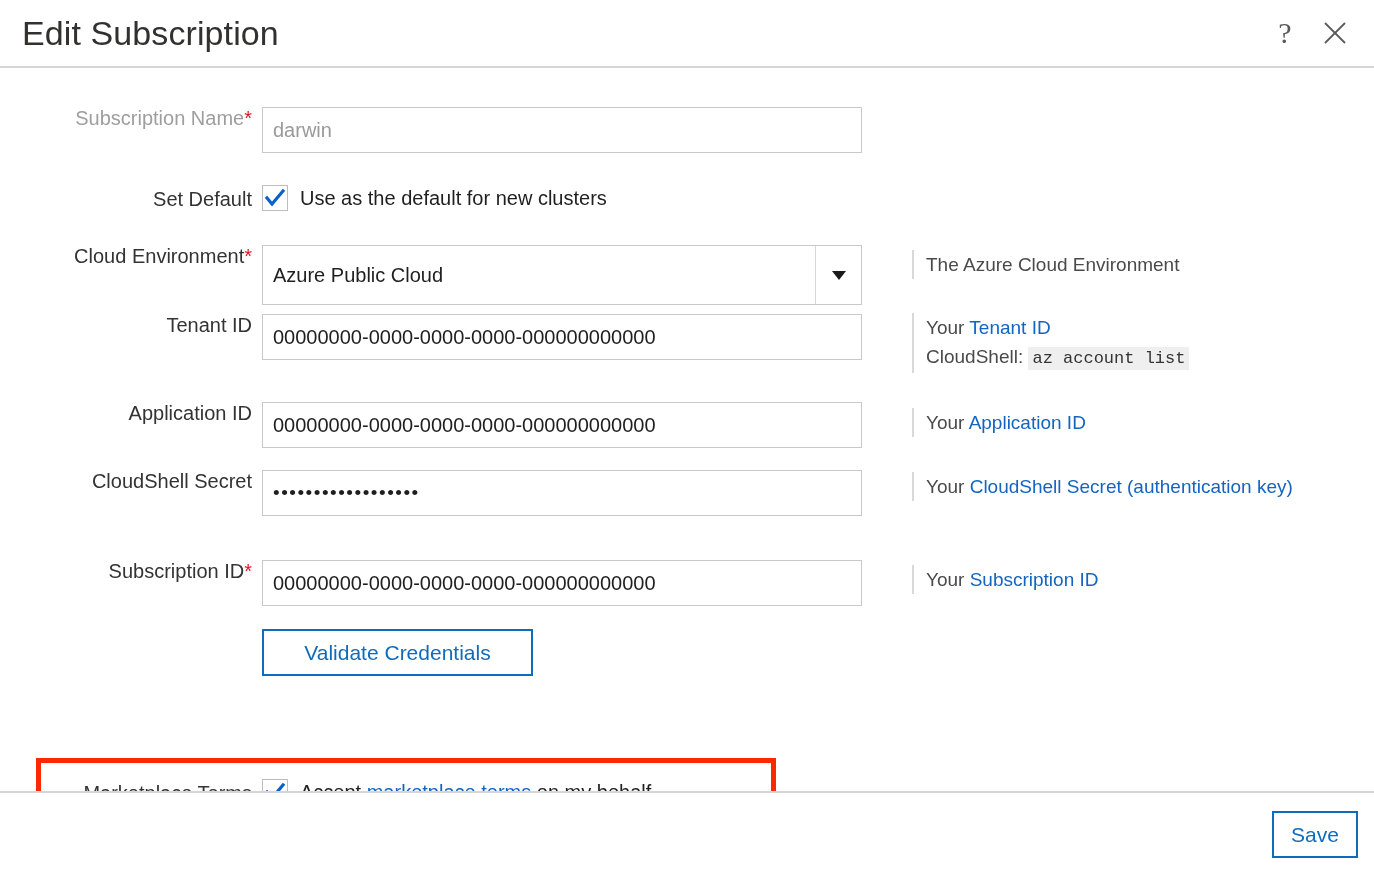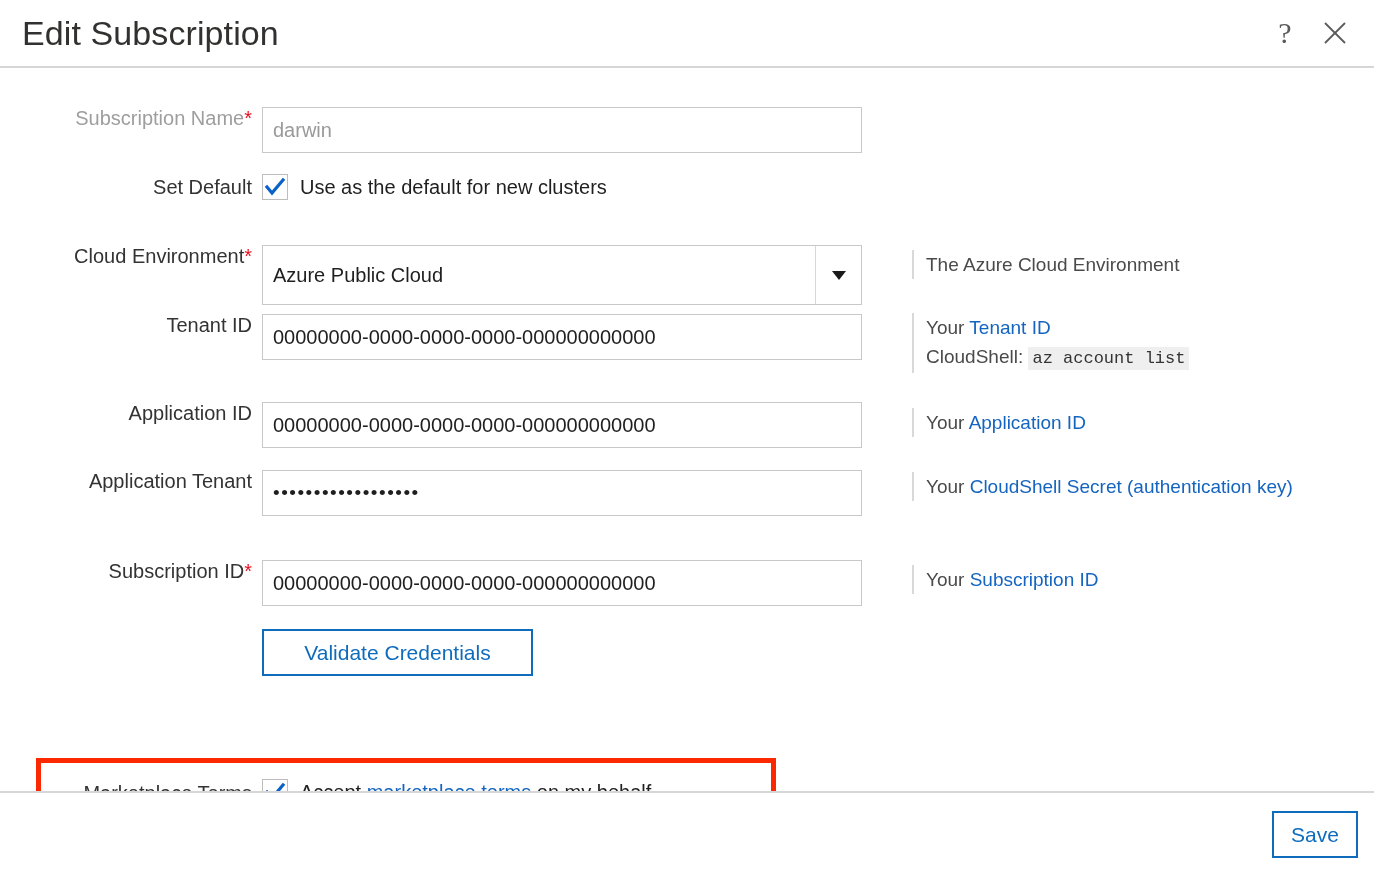--- a/index.html
+++ b/index.html
@@ -289,21 +289,21 @@
 
   <div class="body">
 
     <div class="form-row" style="top:39px;">
       <div class="label-col muted"><span>Subscription Name</span><span class="req">*</span></div>
       <div class="control-col">
         <input class="textbox muted-value" type="text" readonly="" value="darwin" style="">
       </div>
     </div>
 
-    <div class="form-row" style="top:106px; ">
+    <div class="form-row" style="top:117px; align-items:center;">
       <div class="label-col" style="padding-top:2px;">Set Default</div>
       <div class="control-col">
         <div class="cbrow">
           <span class="checkbox">
             <svg width="24" height="24" viewBox="0 0 24 24">
               <polyline points="4,12 9,18 20,5" fill="none" stroke="#0a62c9" stroke-width="3.2" stroke-linecap="square" stroke-linejoin="miter"></polyline>
             </svg>
           </span>
           <span class="cb-label">Use as the default for new clusters</span>
         </div>
@@ -344,21 +344,21 @@
       <div class="label-col">Application ID</div>
       <div class="control-col">
         <input class="textbox" type="text" value="00000000-0000-0000-0000-000000000000" style="">
       </div>
     </div>
     <div class="help-col" style="top:340px;">
       <span>Your </span><a class="link link-blue">Application ID</a>
     </div>
 
     <div class="form-row" style="top:402px;">
-      <div class="label-col">Application Tenant</div>
+      <div class="label-col">CloudShell Secret</div>
       <div class="control-col">
         <input class="textbox secret" type="text" value="••••••••••••••••••" style="">
       </div>
     </div>
     <div class="help-col" style="top:404px;">
       <span>Your </span><a class="link link-blue">CloudShell Secret (authentication key)</a>
     </div>
 
     <div class="form-row" style="top:492px;">
       <div class="label-col"><span>Subscription ID</span><span class="req">*</span></div>

